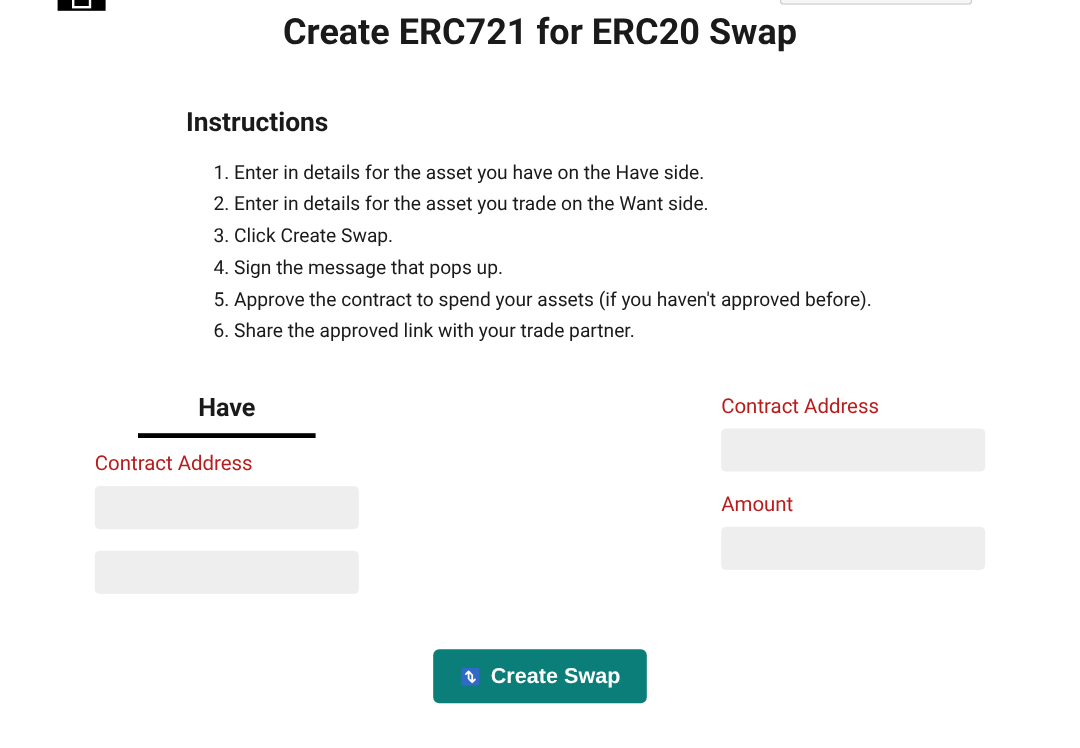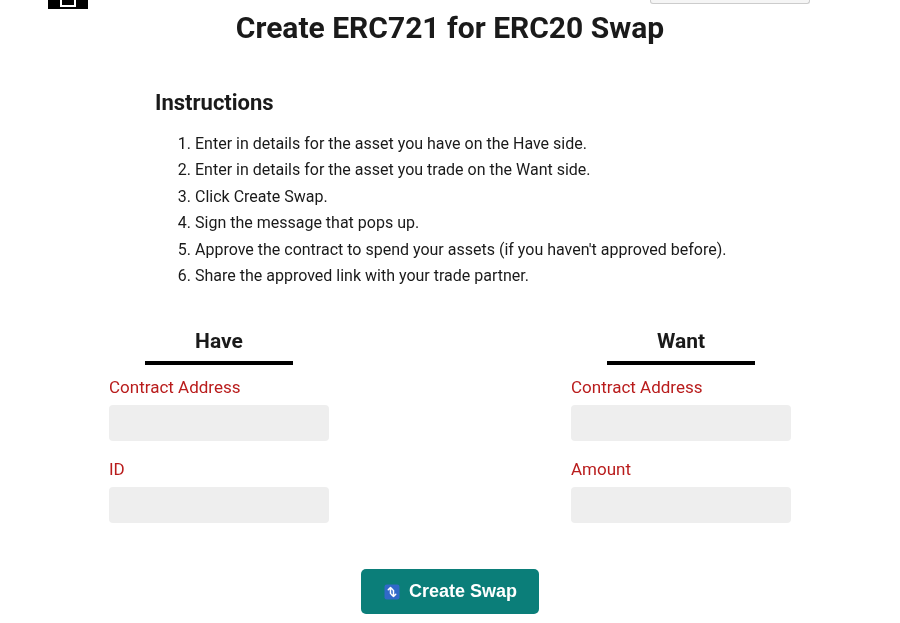--- a/index.html
+++ b/index.html
@@ -78,21 +78,21 @@
       font-size: 16px;
       line-height: 1.4;
     }
     .instructions-list li {
       margin-bottom: 4px;
     }
     .form-area {
       display: flex;
       justify-content: space-between;
       margin-top: 42px;
-      padding: 0 109px;
+      padding: 0 79px;
       gap: 100px;
     }
     .column {
       flex: 1;
       max-width: 220px;
     }
     .column-header {
       text-align: center;
       font-size: 21px;
       font-weight: 700;
@@ -175,26 +175,24 @@
     <li>Approve the contract to spend your assets (if you haven't approved before).</li>
     <li>Share the approved link with your trade partner.</li>
   </ol>
 </div>
 
 <div class="form-area">
   <div class="column">
     <div class="column-header">Have</div>
     <div class="field-label">Contract Address</div>
     <input type="text" class="text-input" value="" style="">
-    <div class="field-label">ID</div>
     <input type="text" class="text-input" value="" style="">
   </div>
 
   <div class="column">
-    <div class="column-header">Want</div>
     <div class="field-label">Contract Address</div>
     <input type="text" class="text-input" value="" style="">
     <div class="field-label">Amount</div>
     <input type="text" class="text-input" value="" style="">
   </div>
 </div>
 
 <div class="button-row">
   <button class="create-btn">
     <span class="swap-icon">

